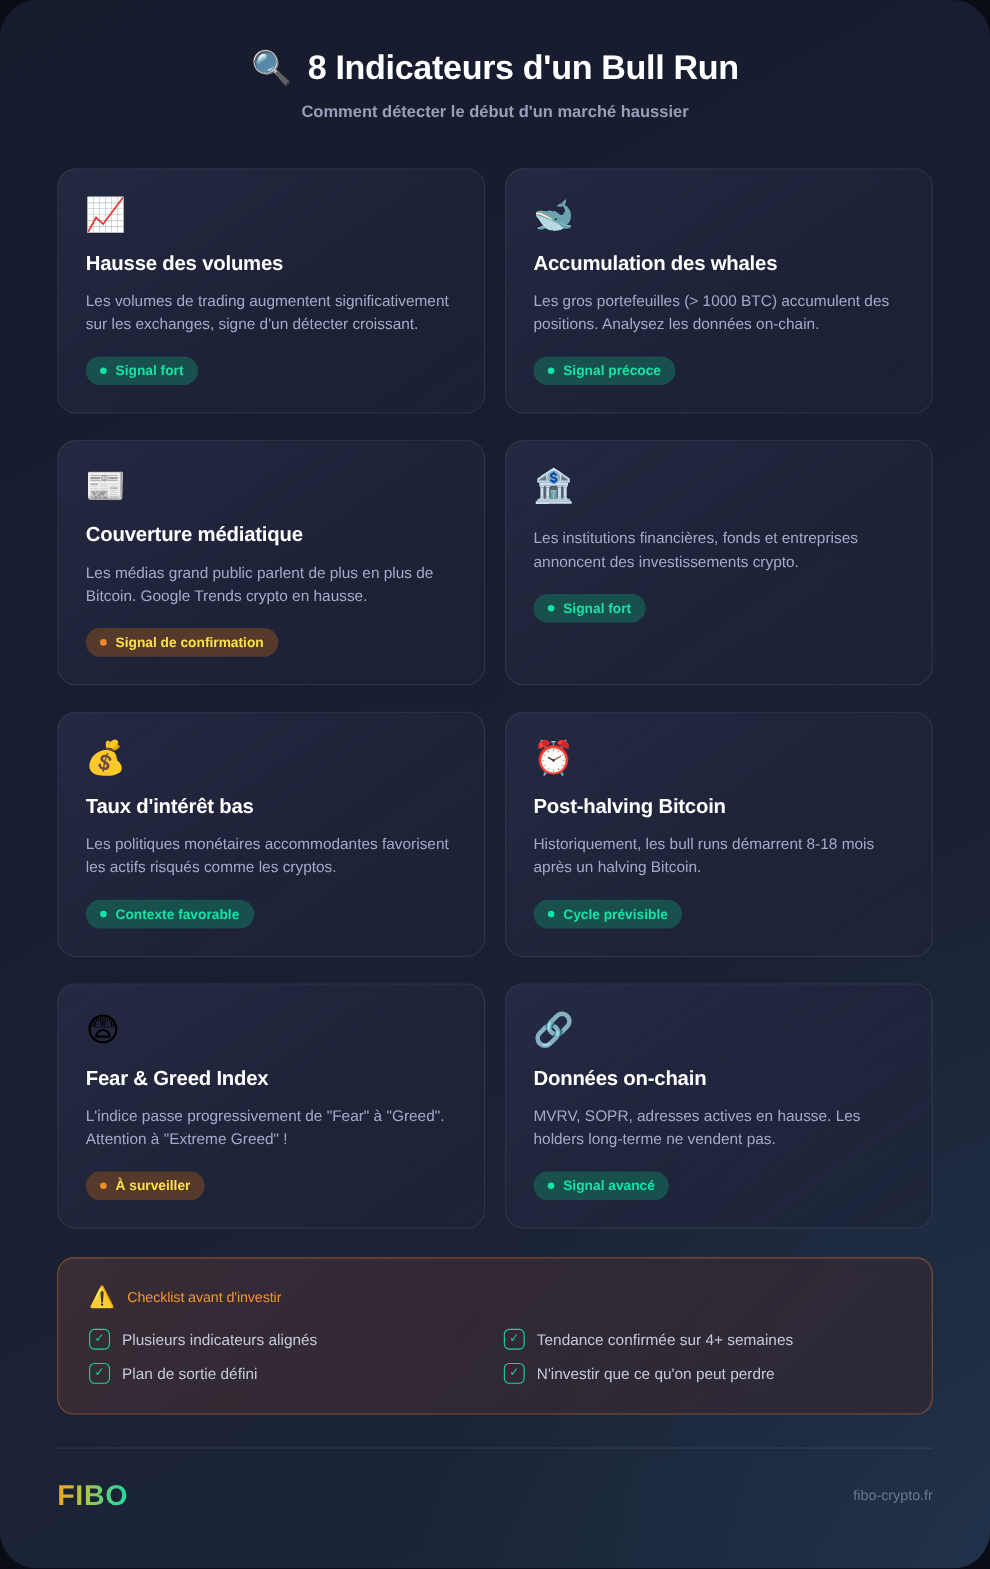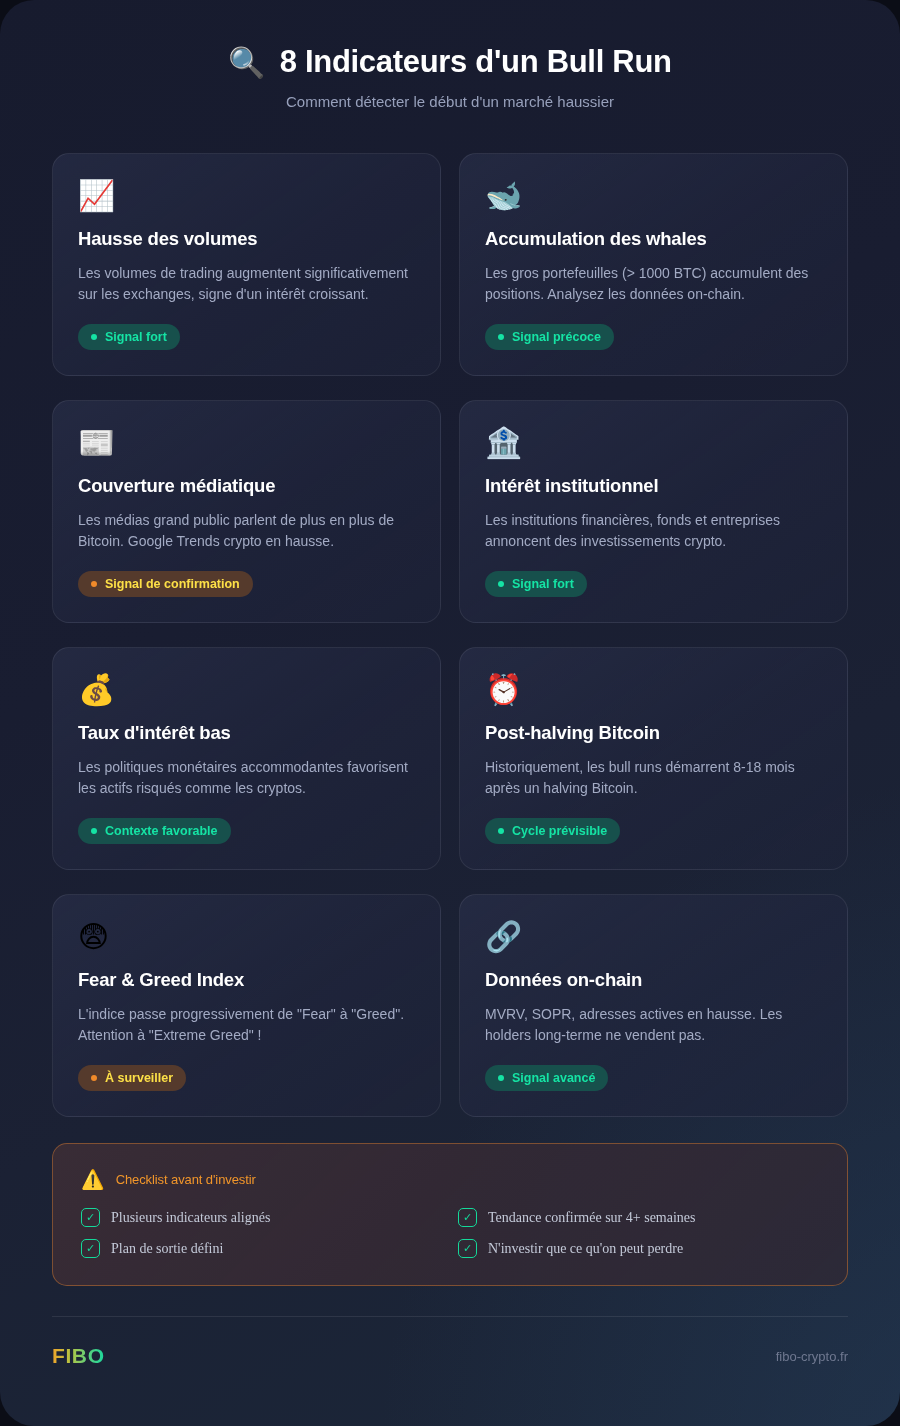--- a/index.html
+++ b/index.html
@@ -41,21 +41,21 @@
   .title {
     font-size: 31px;
     font-weight: 700;
     color: #ffffff;
     letter-spacing: -0.3px;
   }
   .subtitle {
     margin-top: 13px;
     font-size: 15px;
     color: #97a0bb;
-    font-weight: 400;
+    font-weight: 700;
   }
 
   
   .grid {
     margin: 43px 52px 0;
     display: grid;
     grid-template-columns: 1fr 1fr;
     column-gap: 18px;
     row-gap: 24px;
   }
@@ -160,34 +160,33 @@
     font-size: 11px;
     line-height: 1;
     display: flex;
     align-items: center;
     justify-content: center;
   }
   .check-label {
     font-size: 14px;
     color: #c4cad9;
     font-weight: 400;
-    font-family: Liberation Serif, serif;
   }
 
   
   .footer {
     margin: 30px 52px 0;
     padding-top: 27px;
     border-top: 1px solid rgba(255,255,255,0.085);
     display: flex;
     align-items: center;
     justify-content: space-between;
   }
   .brand {
-    font-size: 21px;
+    font-size: 26px;
     font-weight: 700;
     letter-spacing: 0.6px;
     background: linear-gradient(92deg, #f0a32a 0%, #b9c441 34%, #5fcf7a 66%, #17d9a0 100%);
     -webkit-background-clip: text;
     background-clip: text;
     -webkit-text-fill-color: transparent;
     color: #6ccf86;
   }
   .site {
     font-size: 13px;
@@ -207,21 +206,21 @@
       <h1 class="title">8 Indicateurs d'un Bull Run</h1>
     </div>
     <div class="subtitle">Comment détecter le début d'un marché haussier</div>
   </div>
 
   <div class="grid">
 
     <div class="card">
       <span class="card-icon">📈</span>
       <div class="card-title">Hausse des volumes</div>
-      <div class="card-desc">Les volumes de trading augmentent significativement sur les exchanges, signe d'un intérêt croissant.</div>
+      <div class="card-desc">Les volumes de trading augmentent significativement sur les exchanges, signe d'un détecter croissant.</div>
       <div class="badge green">
         <span class="dot"></span>
         <span>Signal fort</span>
       </div>
     </div>
 
     <div class="card">
       <span class="card-icon">🐋</span>
       <div class="card-title">Accumulation des whales</div>
       <div class="card-desc">Les gros portefeuilles (&gt; 1000 BTC) accumulent des positions. Analysez les données on-chain.</div>
@@ -236,21 +235,20 @@
       <div class="card-title">Couverture médiatique</div>
       <div class="card-desc">Les médias grand public parlent de plus en plus de Bitcoin. Google Trends crypto en hausse.</div>
       <div class="badge orange">
         <span class="dot"></span>
         <span>Signal de confirmation</span>
       </div>
     </div>
 
     <div class="card">
       <span class="card-icon">🏦</span>
-      <div class="card-title">Intérêt institutionnel</div>
       <div class="card-desc">Les institutions financières, fonds et entreprises annoncent des investissements crypto.</div>
       <div class="badge green">
         <span class="dot"></span>
         <span>Signal fort</span>
       </div>
     </div>
 
     <div class="card">
       <span class="card-icon">💰</span>
       <div class="card-title">Taux d'intérêt bas</div>

